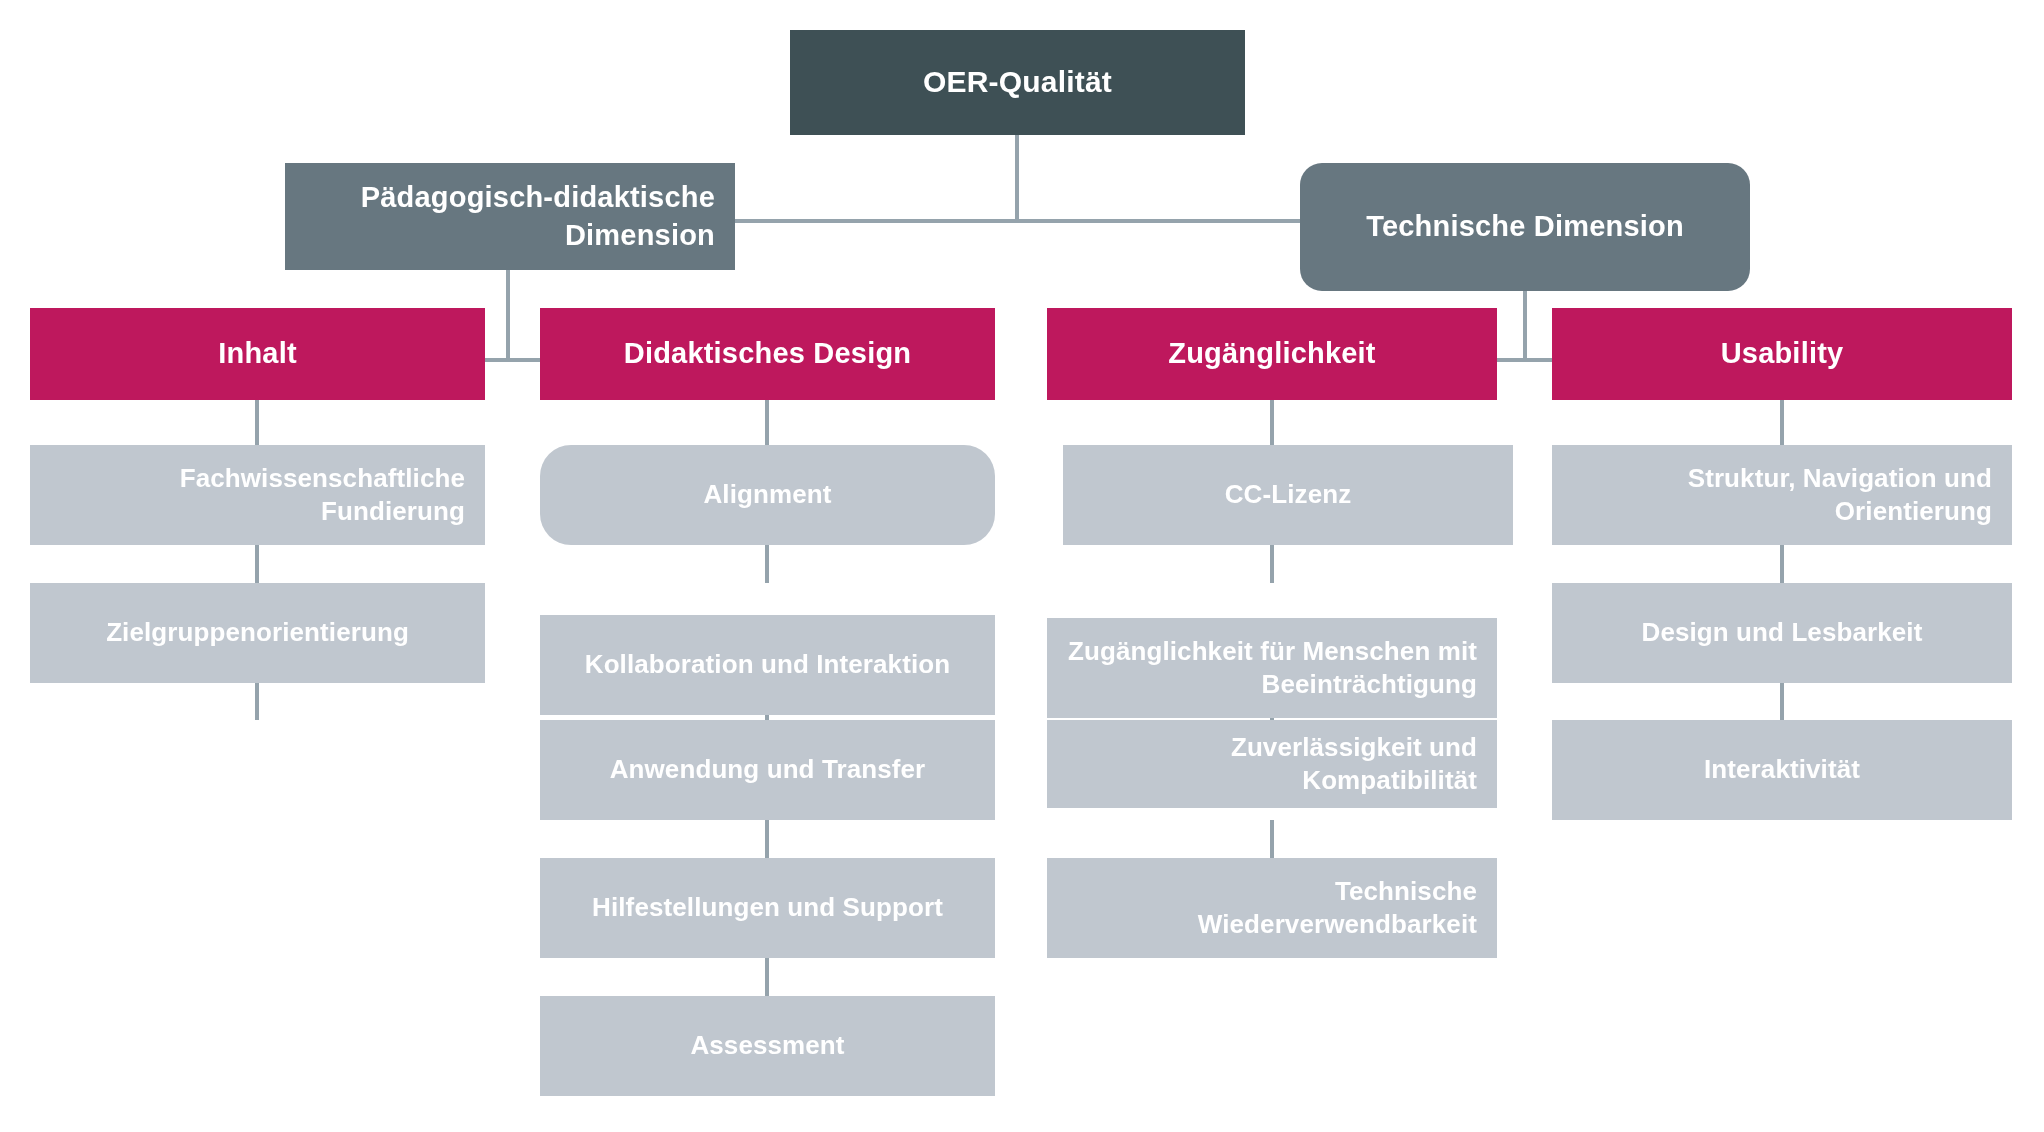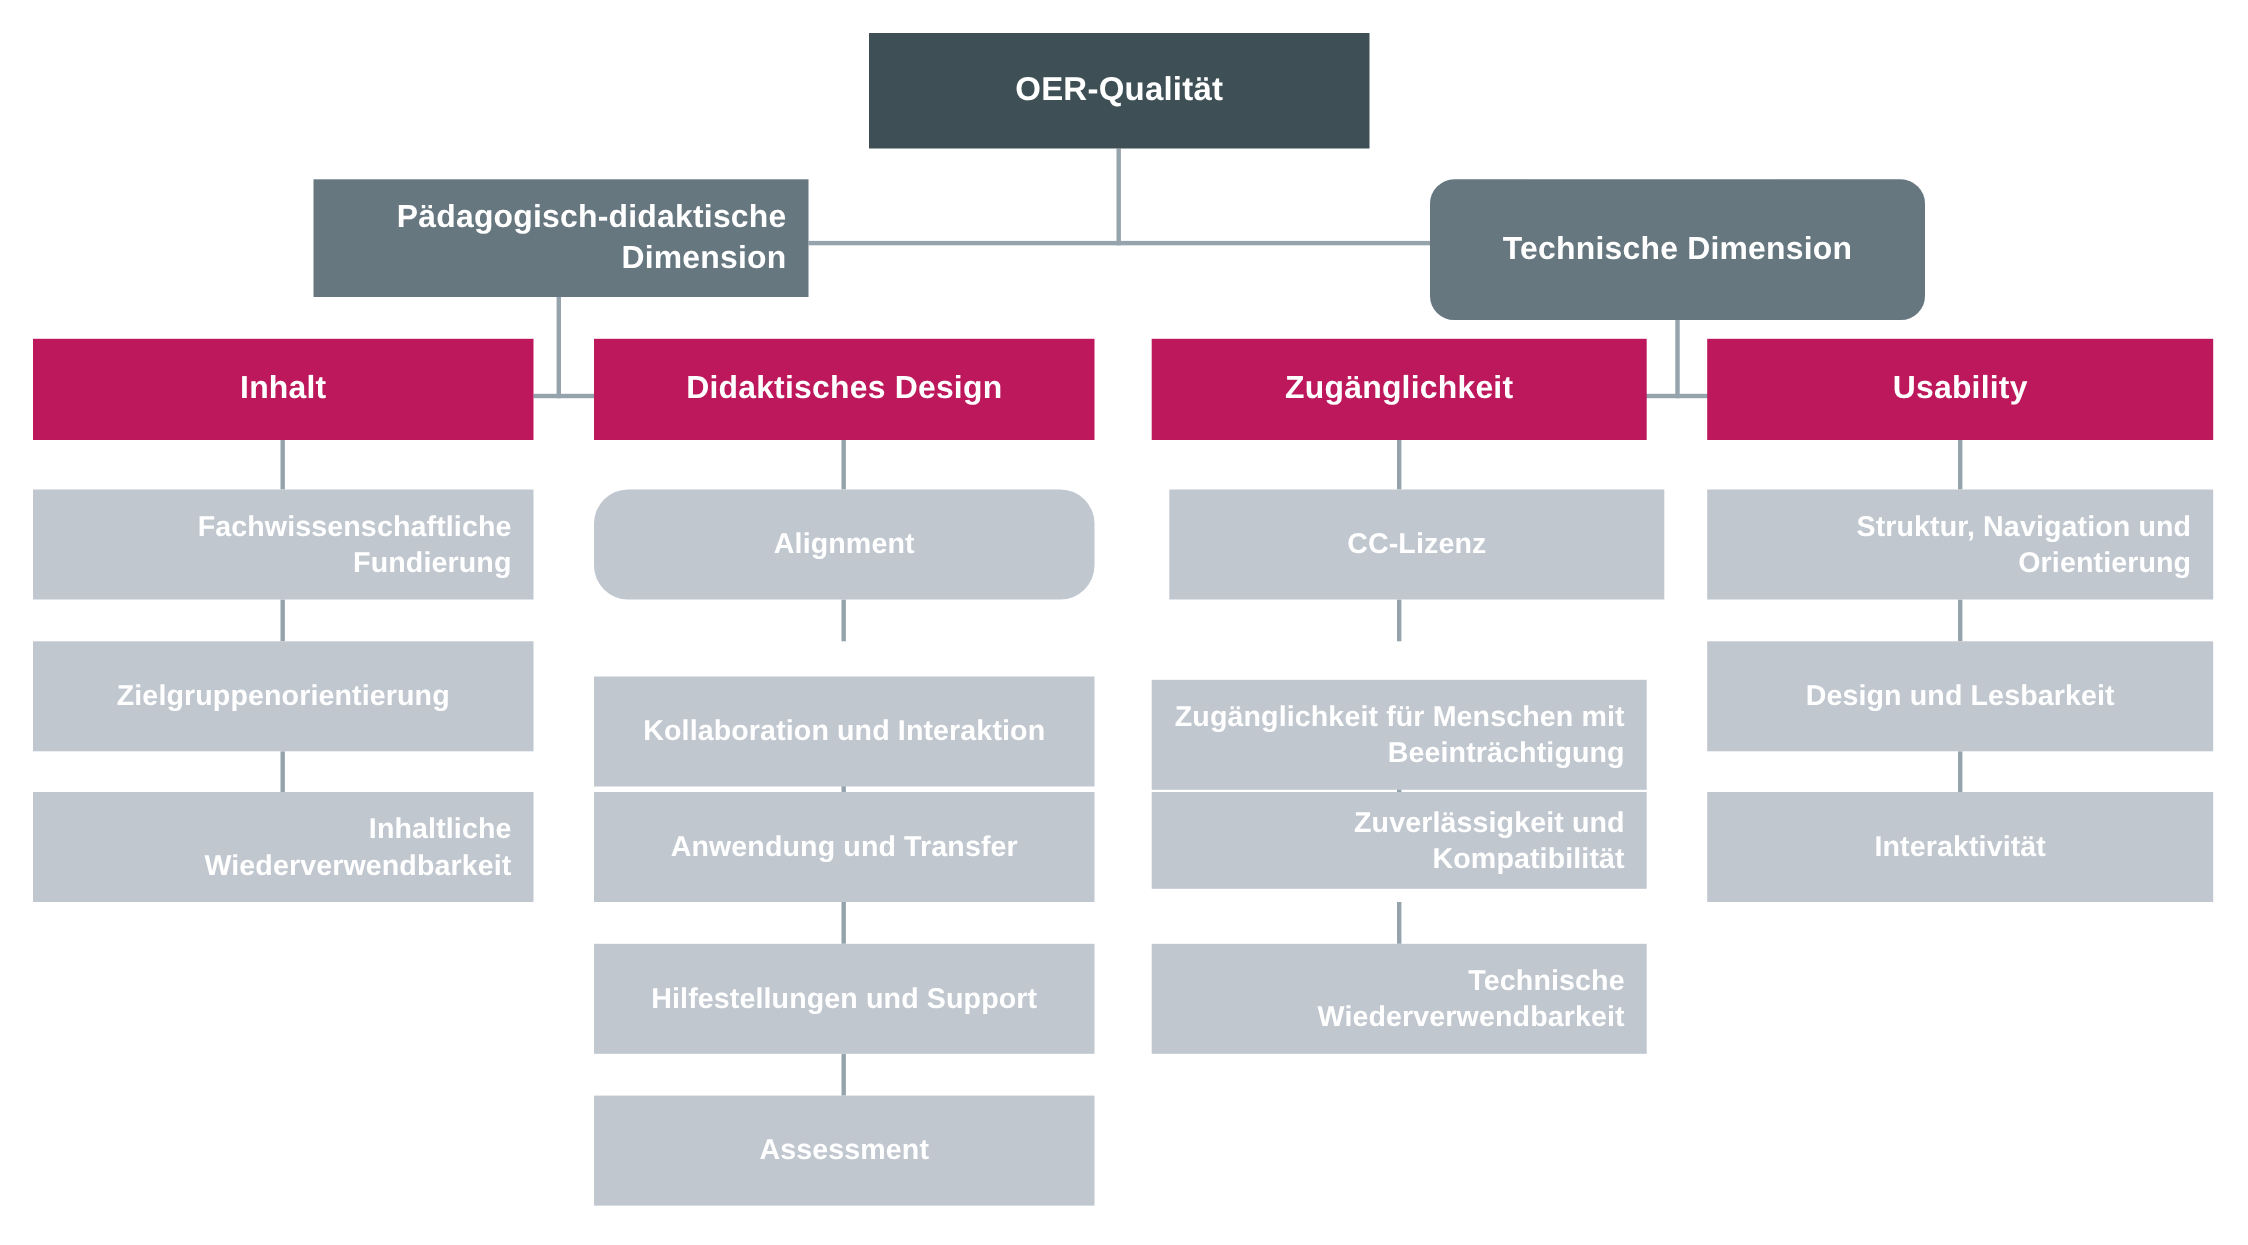--- a/index.html
+++ b/index.html
@@ -96,21 +96,20 @@
 
   <div class="node lvl-root" style="left:790px; top:30px; width:455px; height:105px;">OER-Qualität</div>
 
   <div class="node lvl-dim" style="left:285px; top:163px; width:450px; height:107px;">Pädagogisch-didaktische Dimension</div>
 
   <div class="node lvl-dim" style="left:1300px; top:163px; width:450px; height:128px;border-radius:22px;">Technische Dimension</div>
 
   <div class="node lvl-cat" style="left:30px; top:308px; width:455px; height:92px;">Inhalt</div>
   <div class="node lvl-leaf" style="left:30px; top:445px; width:455px; height:100px;">Fachwissenschaftliche Fundierung</div>
   <div class="node lvl-leaf" style="left:30px; top:583px; width:455px; height:100px;">Zielgruppenorientierung</div>
-  <div class="node lvl-leaf" style="left:30px; top:720px; width:455px; height:100px;">Inhaltliche Wiederverwendbarkeit</div>
 
   <div class="node lvl-cat" style="left:540px; top:308px; width:455px; height:92px;">Didaktisches Design</div>
   <div class="node lvl-leaf" style="left:540px; top:445px; width:455px; height:100px;border-radius:31px;">Alignment</div>
   <div class="node lvl-leaf" style="left:540px; top:583px; width:455px; height:100px;margin-top:32px;">Kollaboration und Interaktion</div>
   <div class="node lvl-leaf" style="left:540px; top:720px; width:455px; height:100px;">Anwendung und Transfer</div>
   <div class="node lvl-leaf" style="left:540px; top:858px; width:455px; height:100px;">Hilfestellungen und Support</div>
   <div class="node lvl-leaf" style="left:540px; top:996px; width:455px; height:100px;">Assessment</div>
 
   <div class="node lvl-cat" style="left:1047px; top:308px; width:450px; height:92px;">Zugänglichkeit</div>
   <div class="node lvl-leaf" style="left:1047px; top:445px; width:450px; height:100px;margin-left:16px;">CC-Lizenz</div>

